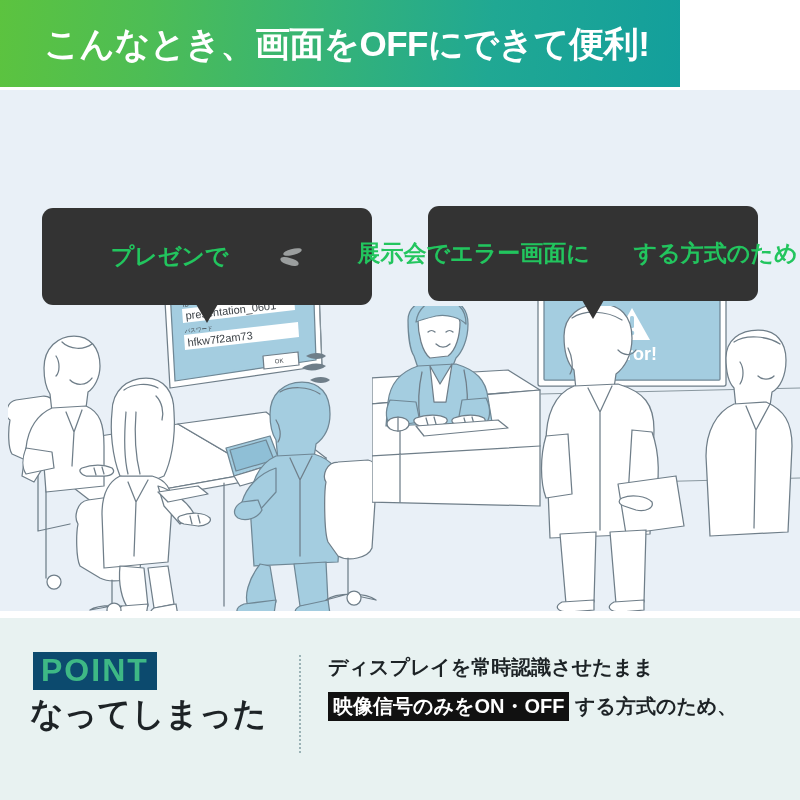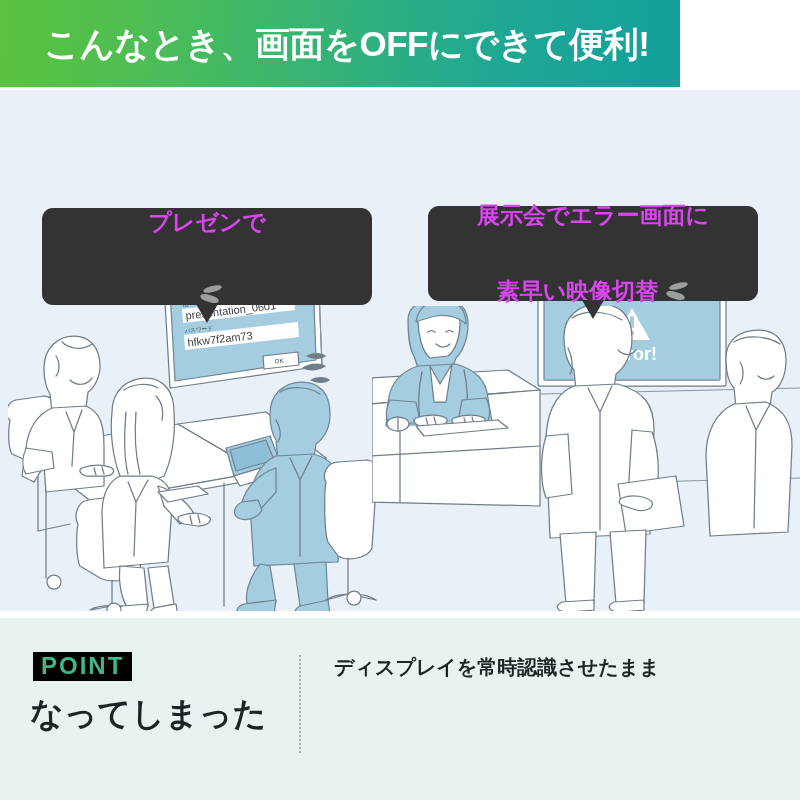--- a/index.html
+++ b/index.html
@@ -40,24 +40,24 @@
     width: 800px; height: 521px;
     background: #e9f0f7;
     overflow: hidden;
   }
 
   
   .bubble {
     position: absolute;
     background: #333333;
     border-radius: 11px;
-    color: #d946ef;
+    color: #22c55e;
     font-weight: bold;
     display: flex;
-    flex-direction: column;
+    flex-direction: row;
     align-items: center;
     justify-content: center;
     text-align: center;
     box-sizing: border-box;
     gap: 44px;
   }
   .bubble .bline {
     white-space: nowrap;
     line-height: 1.38;
     display: flex;
@@ -137,23 +137,23 @@
   }
 
   
   #point-panel {
     position: absolute; left: 0; top: 618px;
     width: 800px; height: 182px;
     background: #e8f2f1;
   }
   #point-badge {
     position: absolute; left: 33px; top: 652px;
-    background: #000000;
+    background: #0c4a6e;
     color: #3eb885;
-    font-size: 24px;
+    font-size: 32px;
     font-weight: bold;
     letter-spacing: 2px;
     padding: 1px 8px 2px 8px;
     line-height: 1.1;
   }
   #point-heading {
     position: absolute; left: 30px; top: 692px;
     color: #1d2326;
     font-size: 33px;
     font-weight: bold;
@@ -166,21 +166,20 @@
     border-left: 2px dotted #9bb3b6;
   }
   #point-body {
     position: absolute; left: 328px; top: 648px;
     width: 460px;
     color: #1d2326;
     font-size: 20px;
     font-weight: bold;
     line-height: 1.95;
     letter-spacing: 0px;
-    margin-left: 6px;
   }
   #point-body .hl {
     background: #111111;
     color: #ffffff;
     padding: 3px 5px 4px 5px;
   }
   #point-body .row { white-space: nowrap; }
 </style>
 </head>
 <body>
@@ -370,30 +369,34 @@
             <i></i>
             <i></i>
           </span>
       </div>
     </div>
     <div id="bubble-presentation-tail" class="bubble-tail"></div>
 
     <div class="bubble" id="bubble-exhibition">
       <div class="bline">展示会でエラー画面に</div>
       <div class="bline">
-        <span>素早い映像切替</span>
+        <span>する方式のため</span>
         <span class="sweat-marks">
             <i></i>
             <i></i>
           </span>
       </div>
     </div>
     <div id="bubble-exhibition-tail" class="bubble-tail"></div>
   </div>
 
   <div id="point-panel"></div>
   <div id="point-badge">POINT</div>
   <div id="point-heading">なってしまった</div>
   <div id="point-divider"></div>
   <div id="point-body">
     <div class="row">ディスプレイを常時認識させたまま</div>
+    <div class="row">
+      <span class="hl">映像信号のみをON・OFF</span>
+      <span>する方式のため、</span>
+    </div>
   </div>
 </div>
 
 </body></html>

